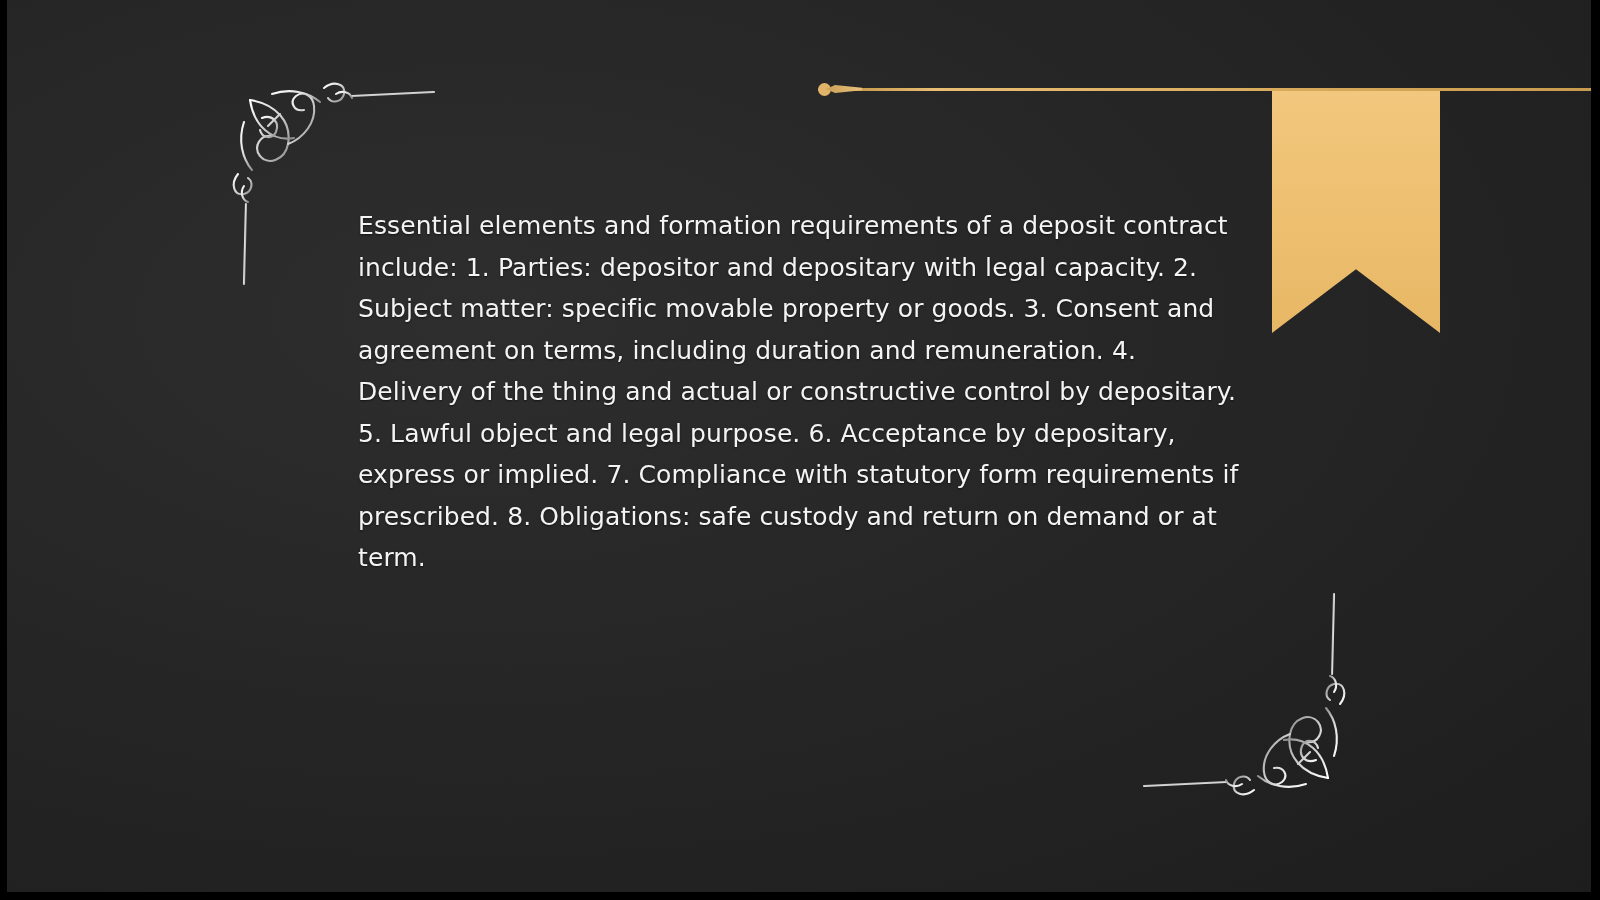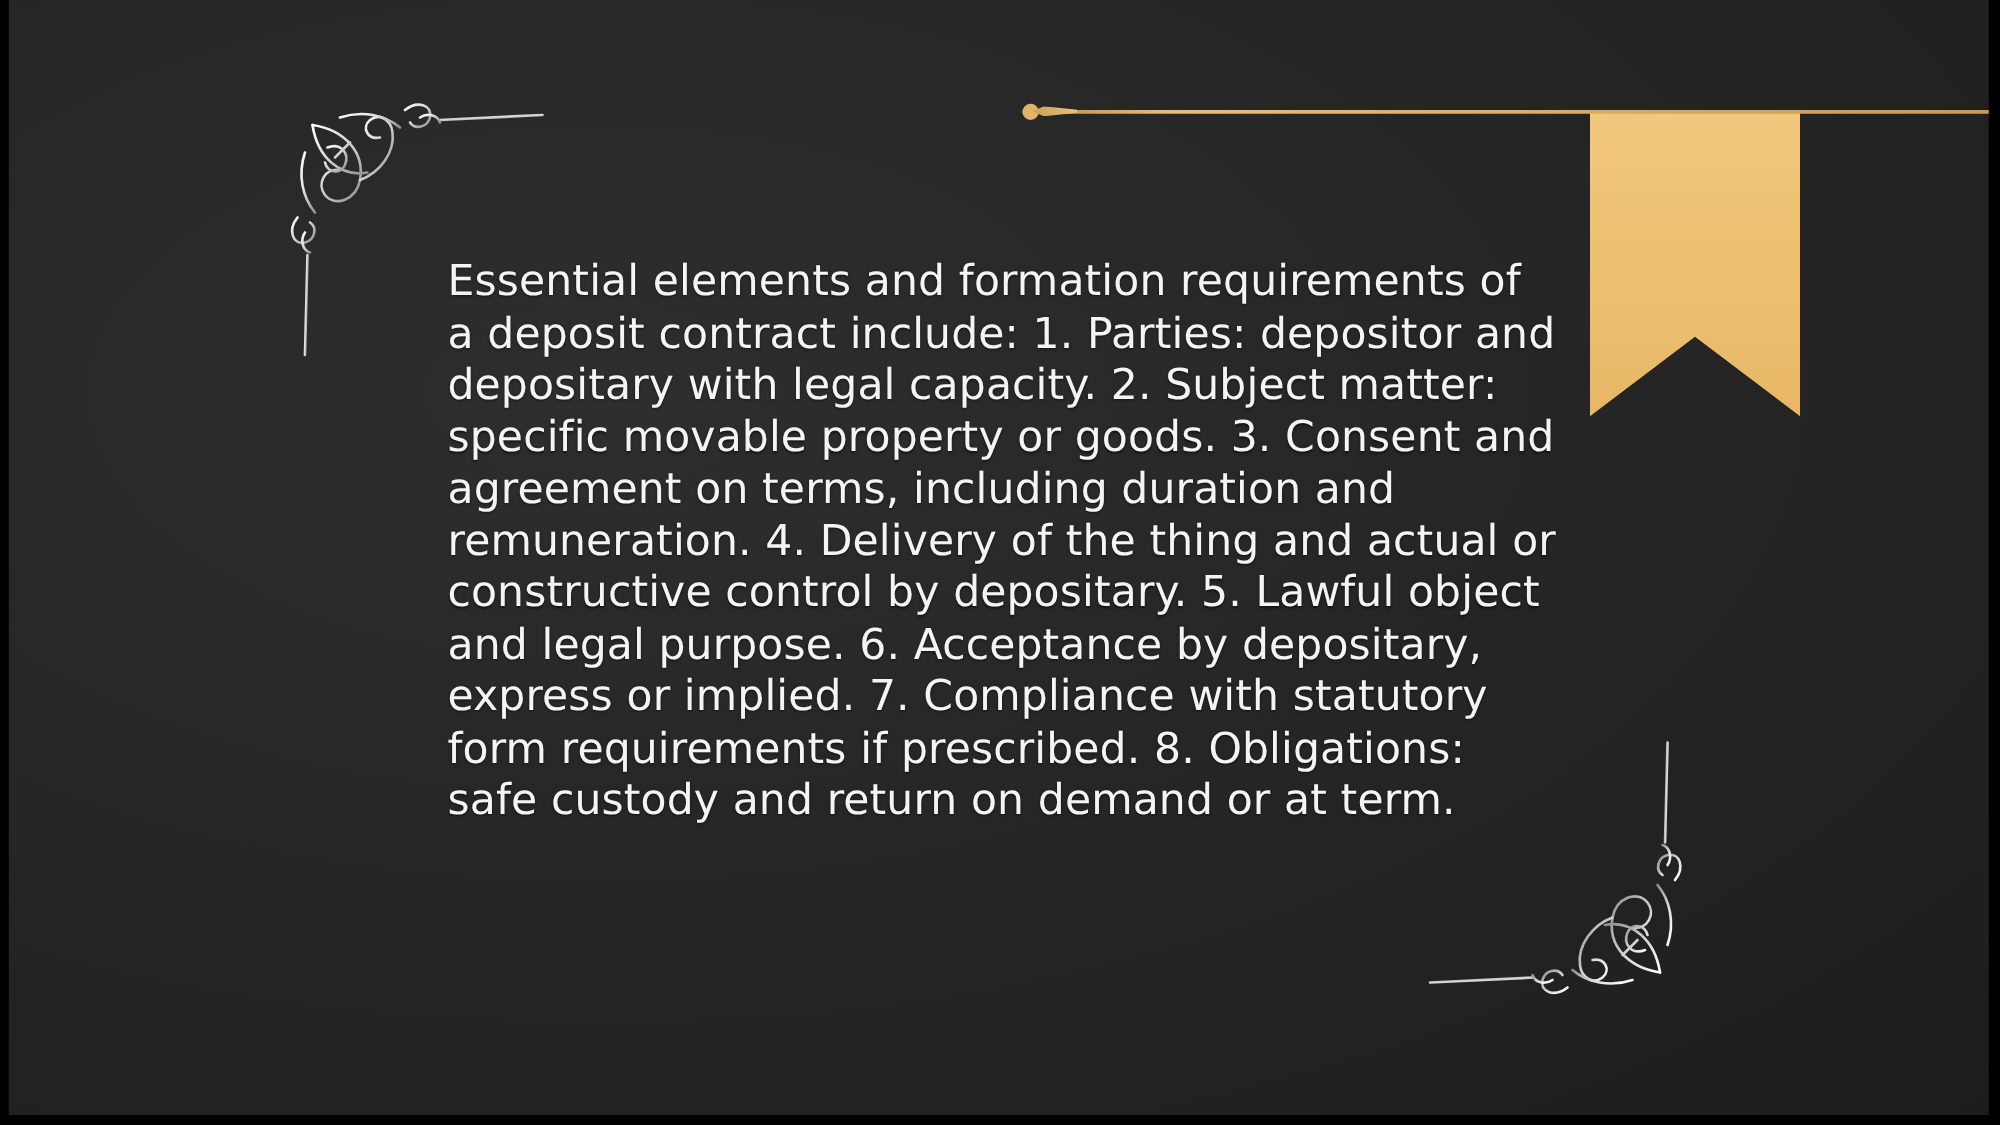--- a/index.html
+++ b/index.html
@@ -84,21 +84,21 @@
   .orn-tl { top: 78px;  left: 228px; }
   .orn-br { top: 560px; left: 1110px; }
 
   
   .text-block {
     position: absolute;
     top: 205px;
     left: 358px;
     width: 890px;
     color: #f4f4f4;
-    font-size: 34px;
+    font-size: 25px;
     line-height: 41.5px;
     letter-spacing: 0.1px;
     font-weight: 400;
     z-index: 20;
     text-shadow: 0 1px 2px rgba(0,0,0,0.55);
   }
 </style>
 </head>
 <body>
 

